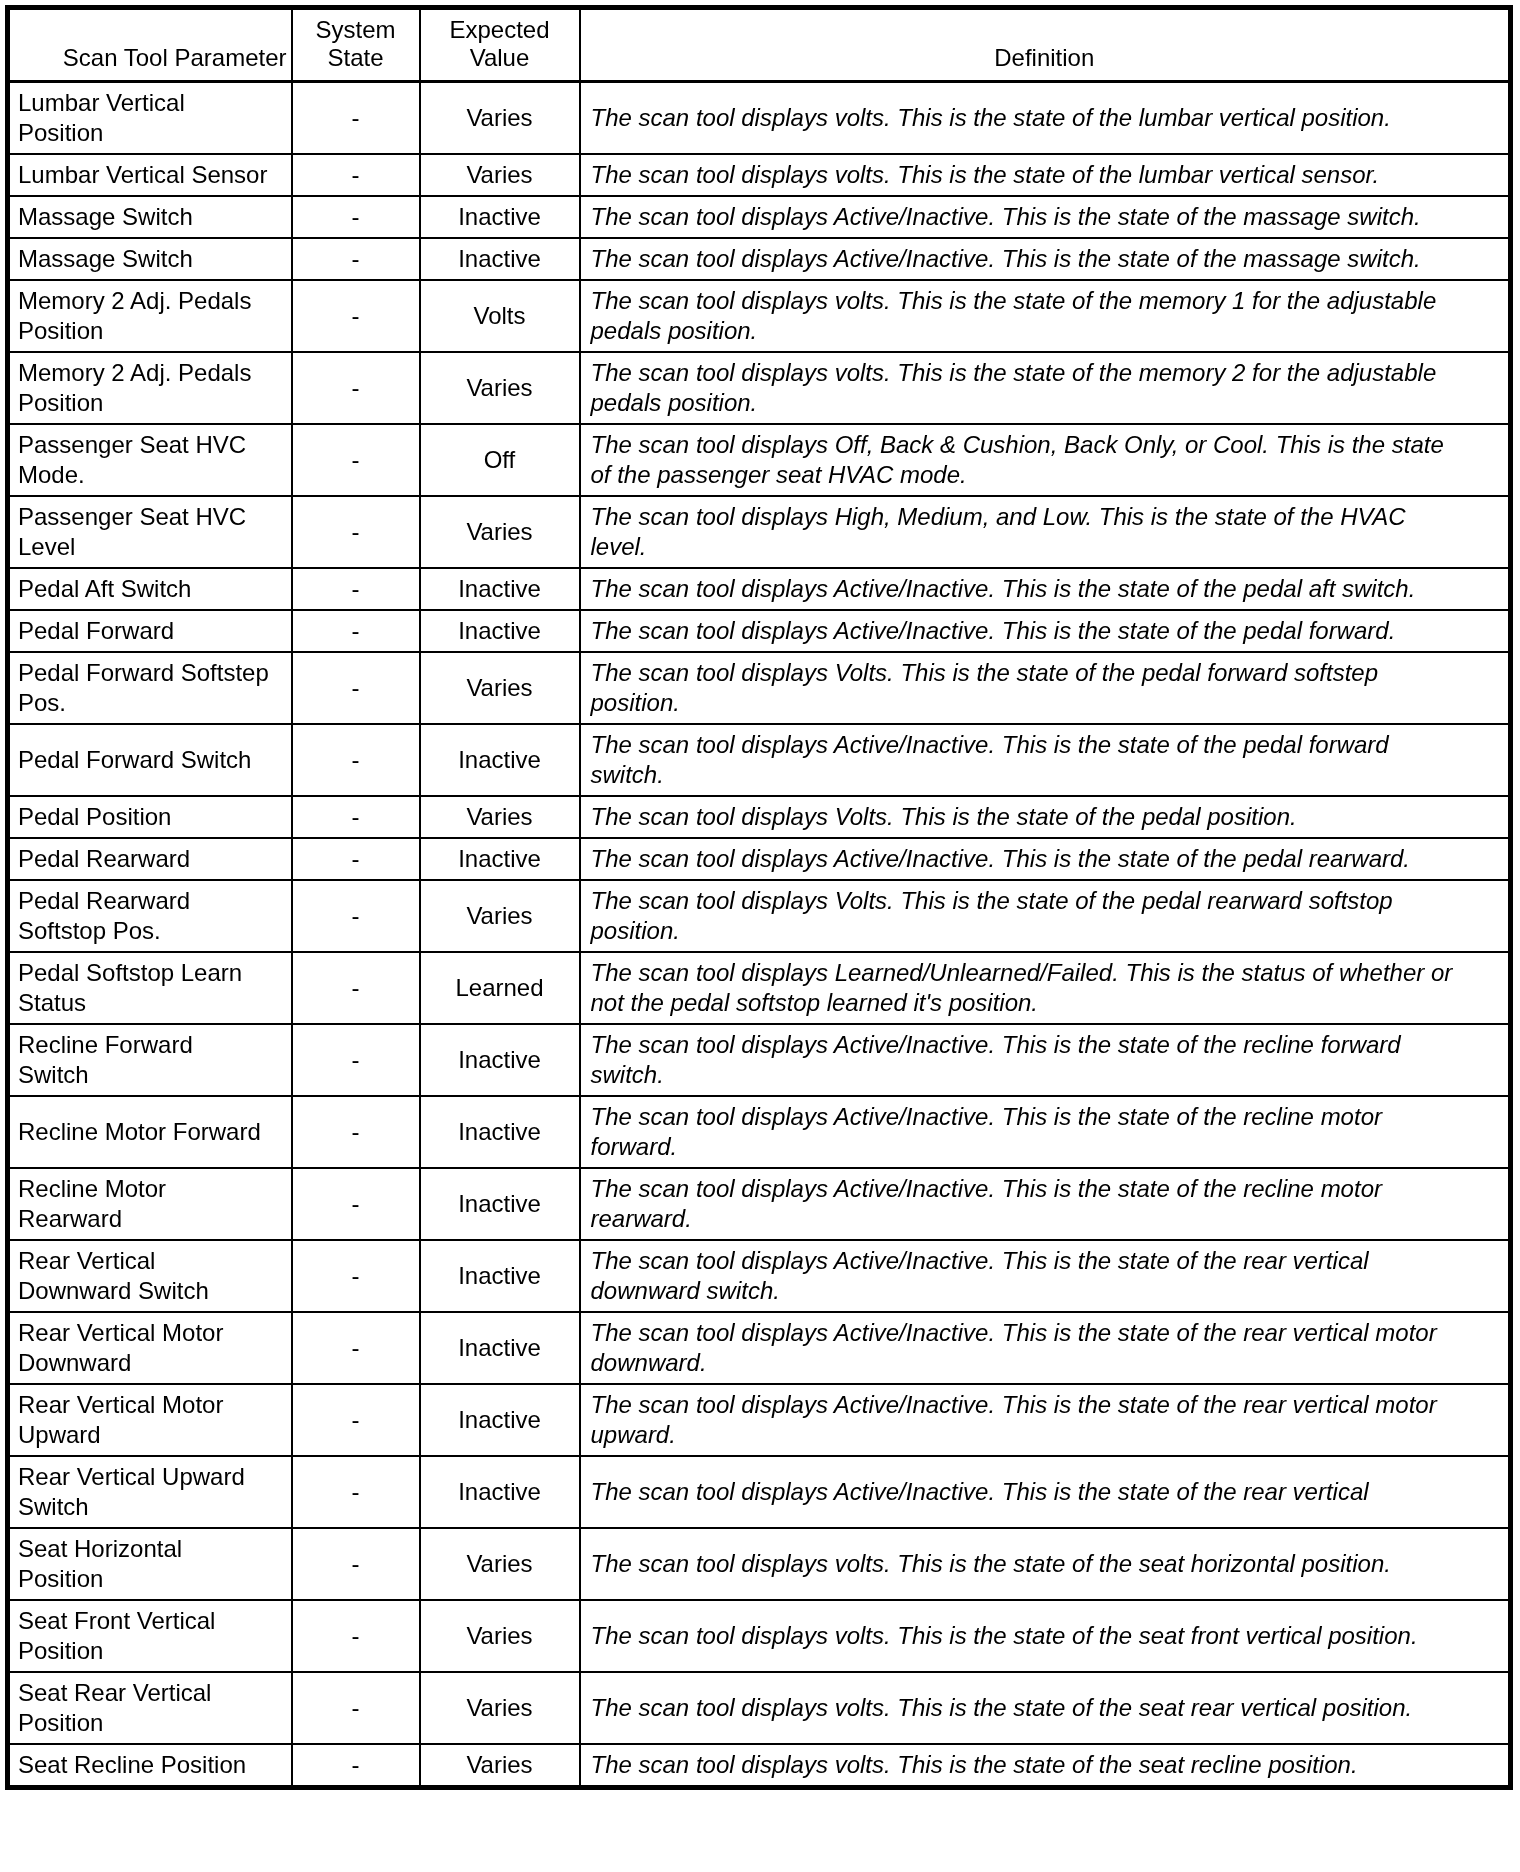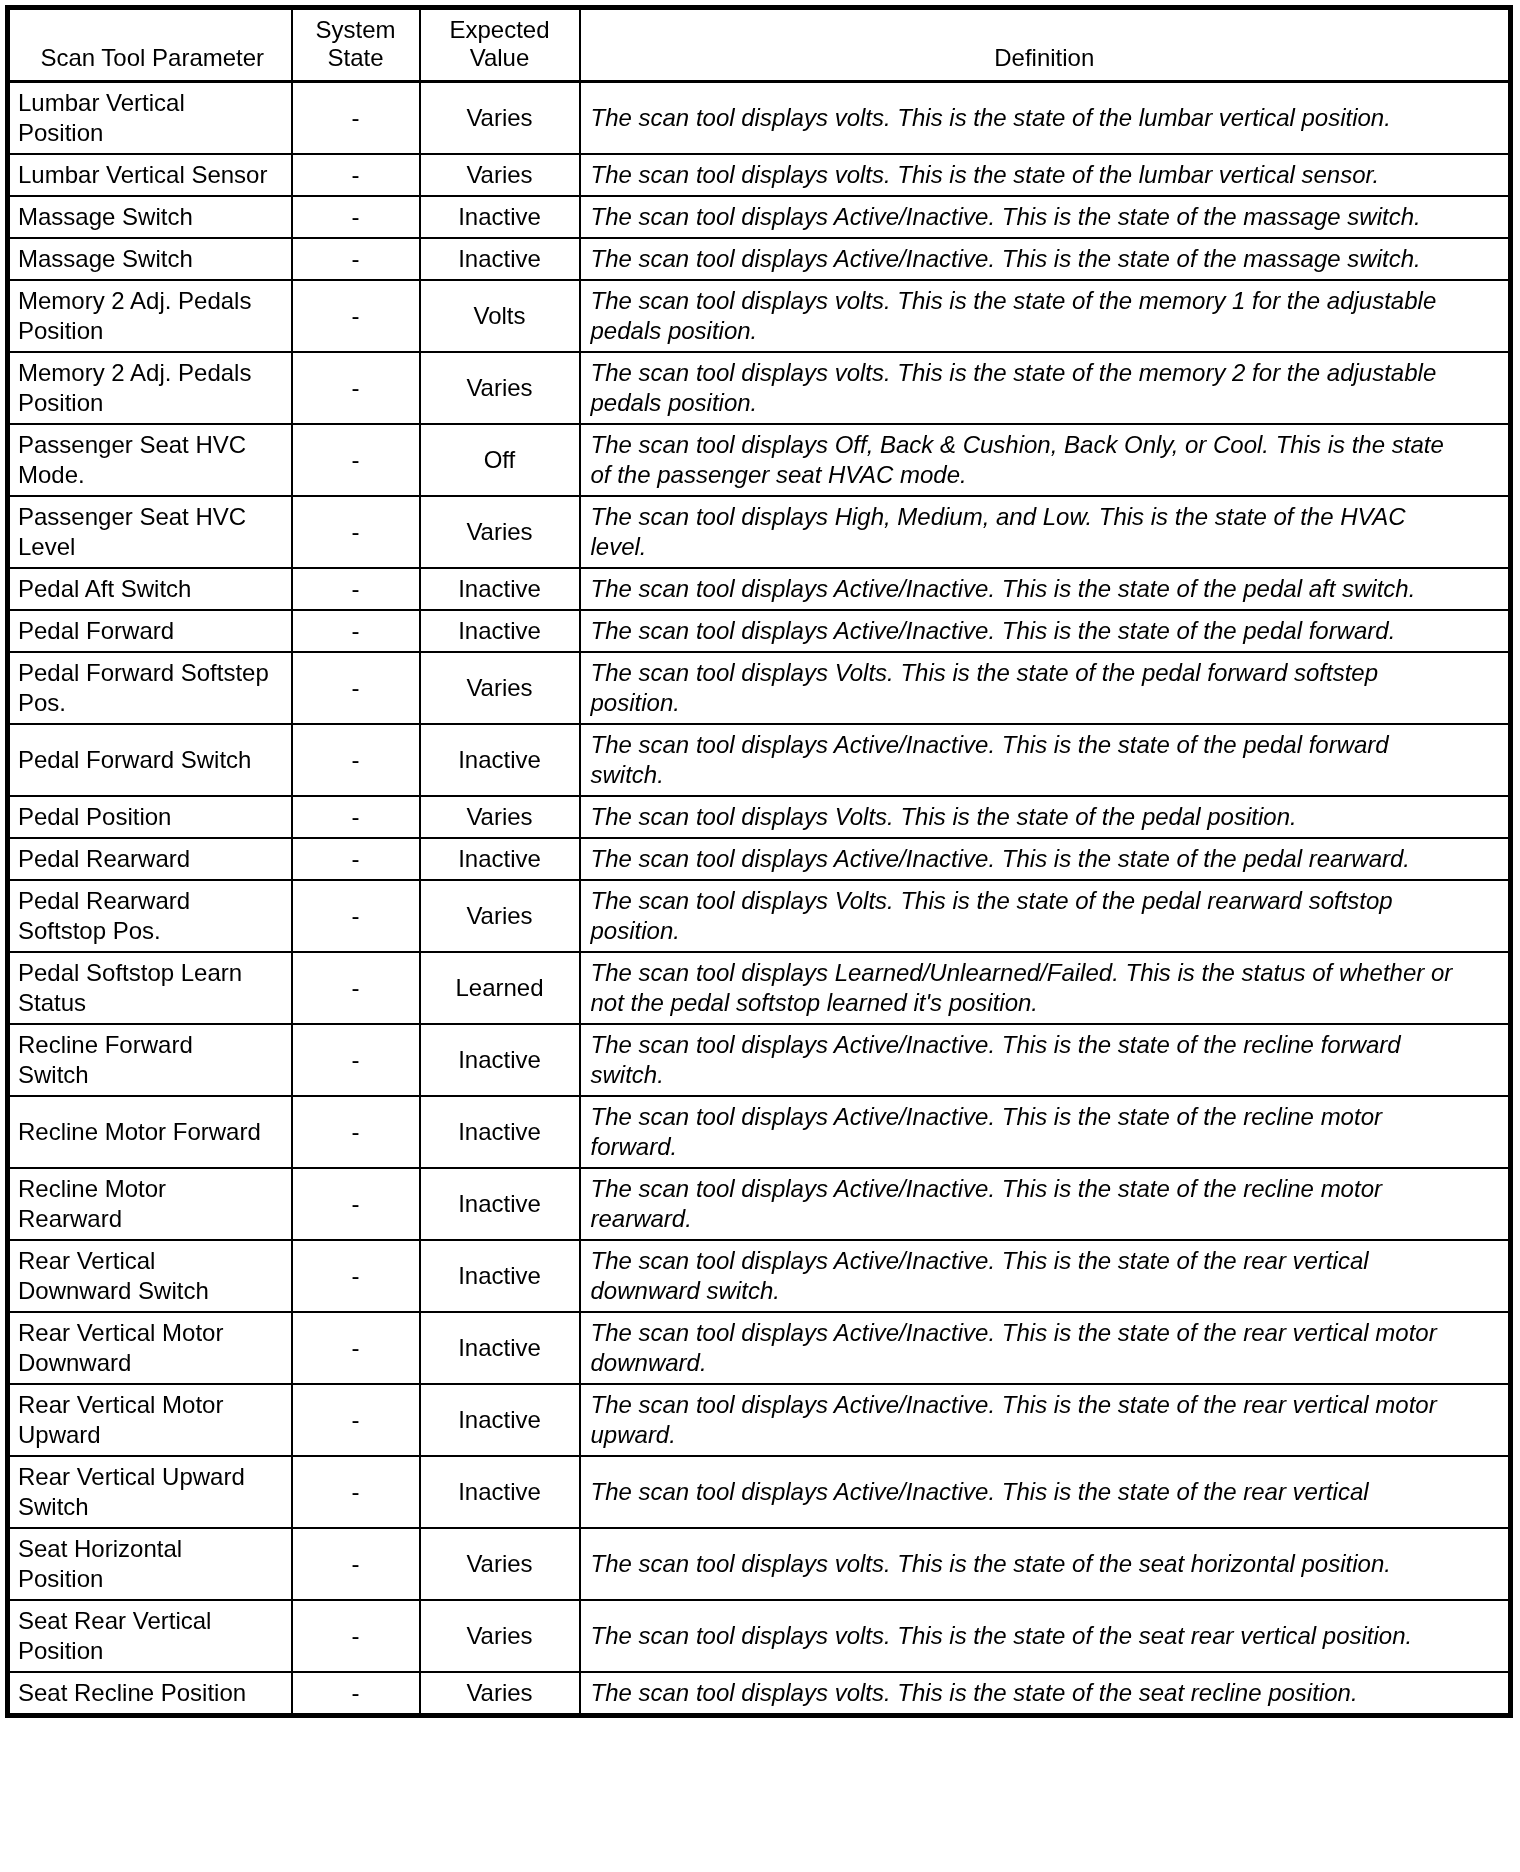--- a/index.html
+++ b/index.html
@@ -41,21 +41,21 @@
   thead th {
     font-weight: normal;
     vertical-align: bottom;
     text-align: center;
     padding: 6px 4px 8px 4px;
     border-bottom: 3px solid #000000;
     height: 66px;
     line-height: 28px;
   }
   thead th.h-param {
-    text-align: center;
+    text-align: right;
     padding-left: 8px;
   }
   td { height: 34px; }
   td.cell-param {
     text-align: left;
     padding: 5px 6px 5px 8px;
   }
   td.cell-state, td.cell-expected {
     text-align: center;
     padding: 5px 2px;
@@ -255,20 +255,27 @@
     <td class="cell-def">The scan tool displays Active/Inactive. This is the state of the rear vertical</td>
   </tr>
         <tr>
     <td class="cell-param">Seat Horizontal
 Position</td>
     <td class="cell-state">-</td>
     <td class="cell-expected">Varies</td>
     <td class="cell-def">The scan tool displays volts. This is the state of the seat horizontal position.</td>
   </tr>
         <tr>
+    <td class="cell-param">Seat Front Vertical
+Position</td>
+    <td class="cell-state">-</td>
+    <td class="cell-expected">Varies</td>
+    <td class="cell-def">The scan tool displays volts. This is the state of the seat front vertical position.</td>
+  </tr>
+        <tr>
     <td class="cell-param">Seat Rear Vertical
 Position</td>
     <td class="cell-state">-</td>
     <td class="cell-expected">Varies</td>
     <td class="cell-def">The scan tool displays volts. This is the state of the seat rear vertical position.</td>
   </tr>
         <tr>
     <td class="cell-param">Seat Recline Position</td>
     <td class="cell-state">-</td>
     <td class="cell-expected">Varies</td>

